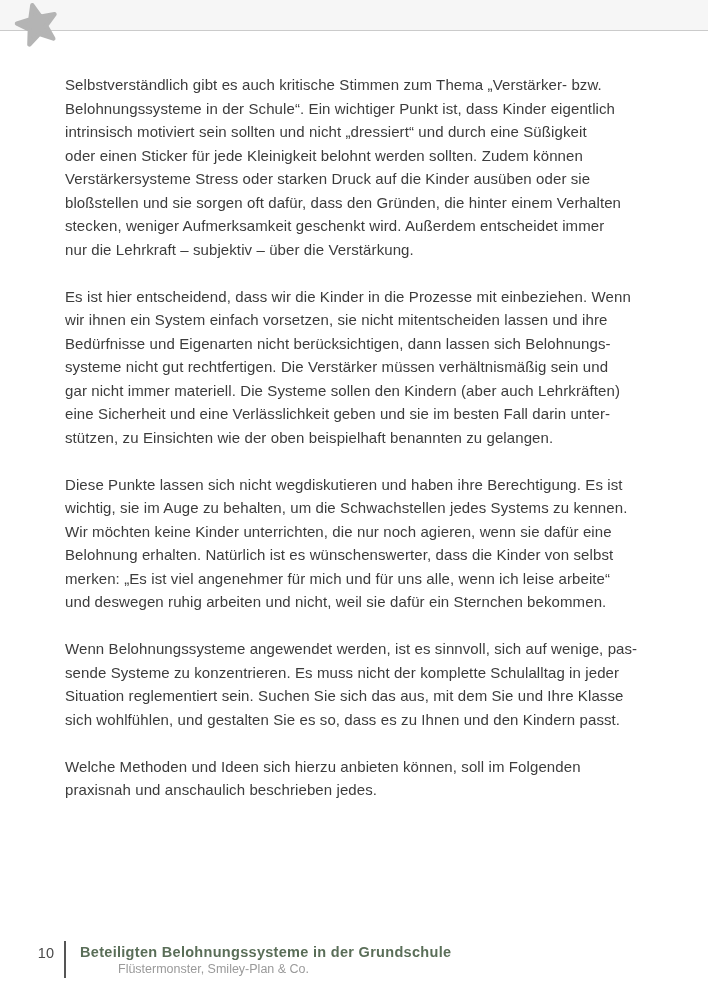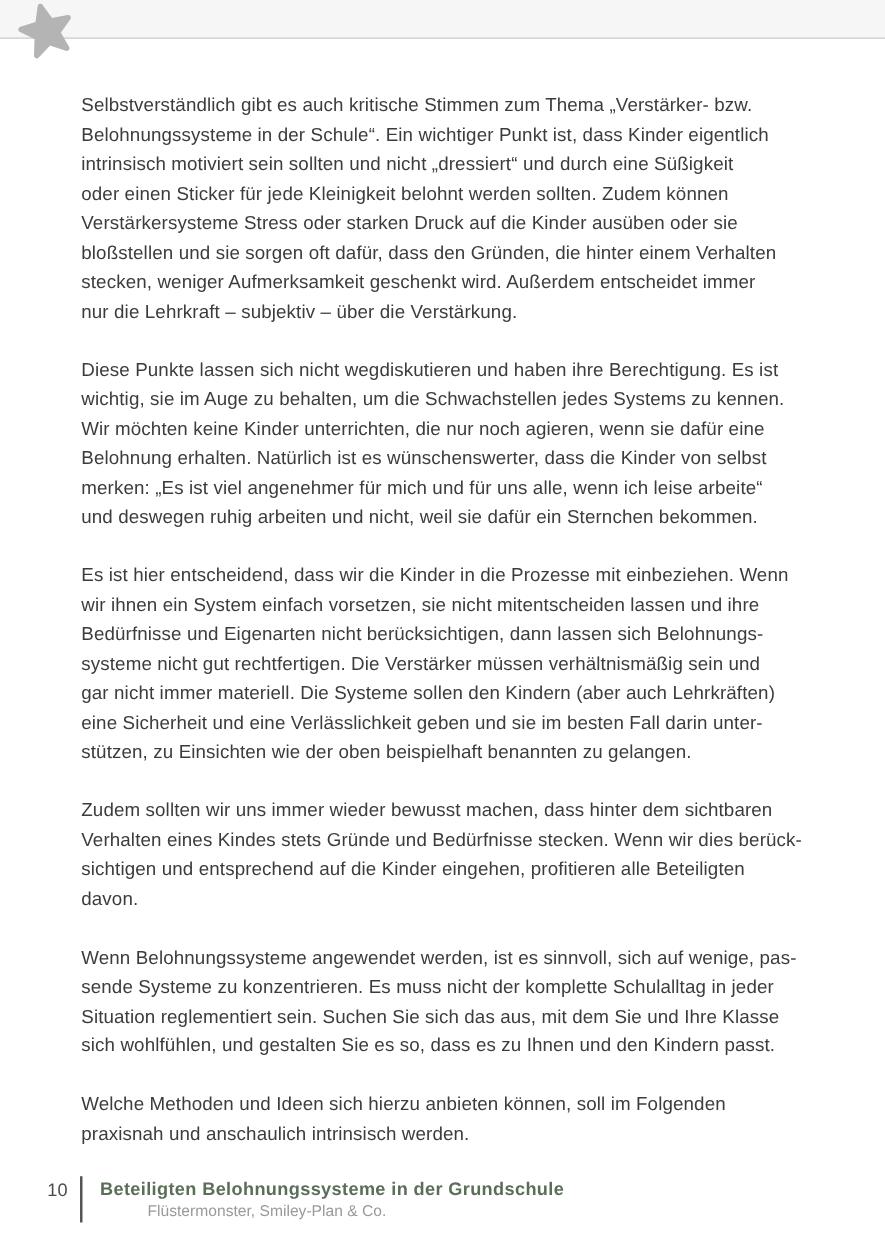--- a/index.html
+++ b/index.html
@@ -93,43 +93,39 @@
 
   <div class="content">
     <p>Selbstverständlich gibt es auch kritische Stimmen zum Thema „Verstärker- bzw.
 Belohnungssysteme in der Schule“. Ein wichtiger Punkt ist, dass Kinder eigentlich
 intrinsisch motiviert sein sollten und nicht „dressiert“ und durch eine Süßigkeit
 oder einen Sticker für jede Kleinigkeit belohnt werden sollten. Zudem können
 Verstärkersysteme Stress oder starken Druck auf die Kinder ausüben oder sie
 bloßstellen und sie sorgen oft dafür, dass den Gründen, die hinter einem Verhalten
 stecken, weniger Aufmerksamkeit geschenkt wird. Außerdem entscheidet immer
 nur die Lehrkraft – subjektiv – über die Verstärkung.</p>
-    <p>Diese Punkte lassen sich nicht wegdiskutieren und haben ihre Berechtigung. Es ist
-wichtig, sie im Auge zu behalten, um die Schwachstellen jedes Systems zu kennen.
-Wir möchten keine Kinder unterrichten, die nur noch agieren, wenn sie dafür eine
-Belohnung erhalten. Natürlich ist es wünschenswerter, dass die Kinder von selbst
-merken: „Es ist viel angenehmer für mich und für uns alle, wenn ich leise arbeite“
-und deswegen ruhig arbeiten und nicht, weil sie dafür ein Sternchen bekommen.</p>
     <p>Es ist hier entscheidend, dass wir die Kinder in die Prozesse mit einbeziehen. Wenn
 wir ihnen ein System einfach vorsetzen, sie nicht mitentscheiden lassen und ihre
 Bedürfnisse und Eigenarten nicht berücksichtigen, dann lassen sich Belohnungs-
 systeme nicht gut rechtfertigen. Die Verstärker müssen verhältnismäßig sein und
 gar nicht immer materiell. Die Systeme sollen den Kindern (aber auch Lehrkräften)
 eine Sicherheit und eine Verlässlichkeit geben und sie im besten Fall darin unter-
 stützen, zu Einsichten wie der oben beispielhaft benannten zu gelangen.</p>
-    <p>Zudem sollten wir uns immer wieder bewusst machen, dass hinter dem sichtbaren
-Verhalten eines Kindes stets Gründe und Bedürfnisse stecken. Wenn wir dies berück-
-sichtigen und entsprechend auf die Kinder eingehen, profitieren alle Beteiligten
-davon.</p>
+    <p>Diese Punkte lassen sich nicht wegdiskutieren und haben ihre Berechtigung. Es ist
+wichtig, sie im Auge zu behalten, um die Schwachstellen jedes Systems zu kennen.
+Wir möchten keine Kinder unterrichten, die nur noch agieren, wenn sie dafür eine
+Belohnung erhalten. Natürlich ist es wünschenswerter, dass die Kinder von selbst
+merken: „Es ist viel angenehmer für mich und für uns alle, wenn ich leise arbeite“
+und deswegen ruhig arbeiten und nicht, weil sie dafür ein Sternchen bekommen.</p>
     <p>Wenn Belohnungssysteme angewendet werden, ist es sinnvoll, sich auf wenige, pas-
 sende Systeme zu konzentrieren. Es muss nicht der komplette Schulalltag in jeder
 Situation reglementiert sein. Suchen Sie sich das aus, mit dem Sie und Ihre Klasse
 sich wohlfühlen, und gestalten Sie es so, dass es zu Ihnen und den Kindern passt.</p>
     <p>Welche Methoden und Ideen sich hierzu anbieten können, soll im Folgenden
-praxisnah und anschaulich intrinsisch werden.</p>
+praxisnah und anschaulich beschrieben jedes.</p>
   </div>
 
   <div class="footer">
     <div class="footer-pagenum">10</div>
     <div class="footer-divider"></div>
     <div class="footer-text">
       <div class="footer-title">Beteiligten Belohnungssysteme in der Grundschule</div>
       <div class="footer-subtitle">Flüstermonster, Smiley-Plan &amp; Co.</div>
     </div>
   </div>

